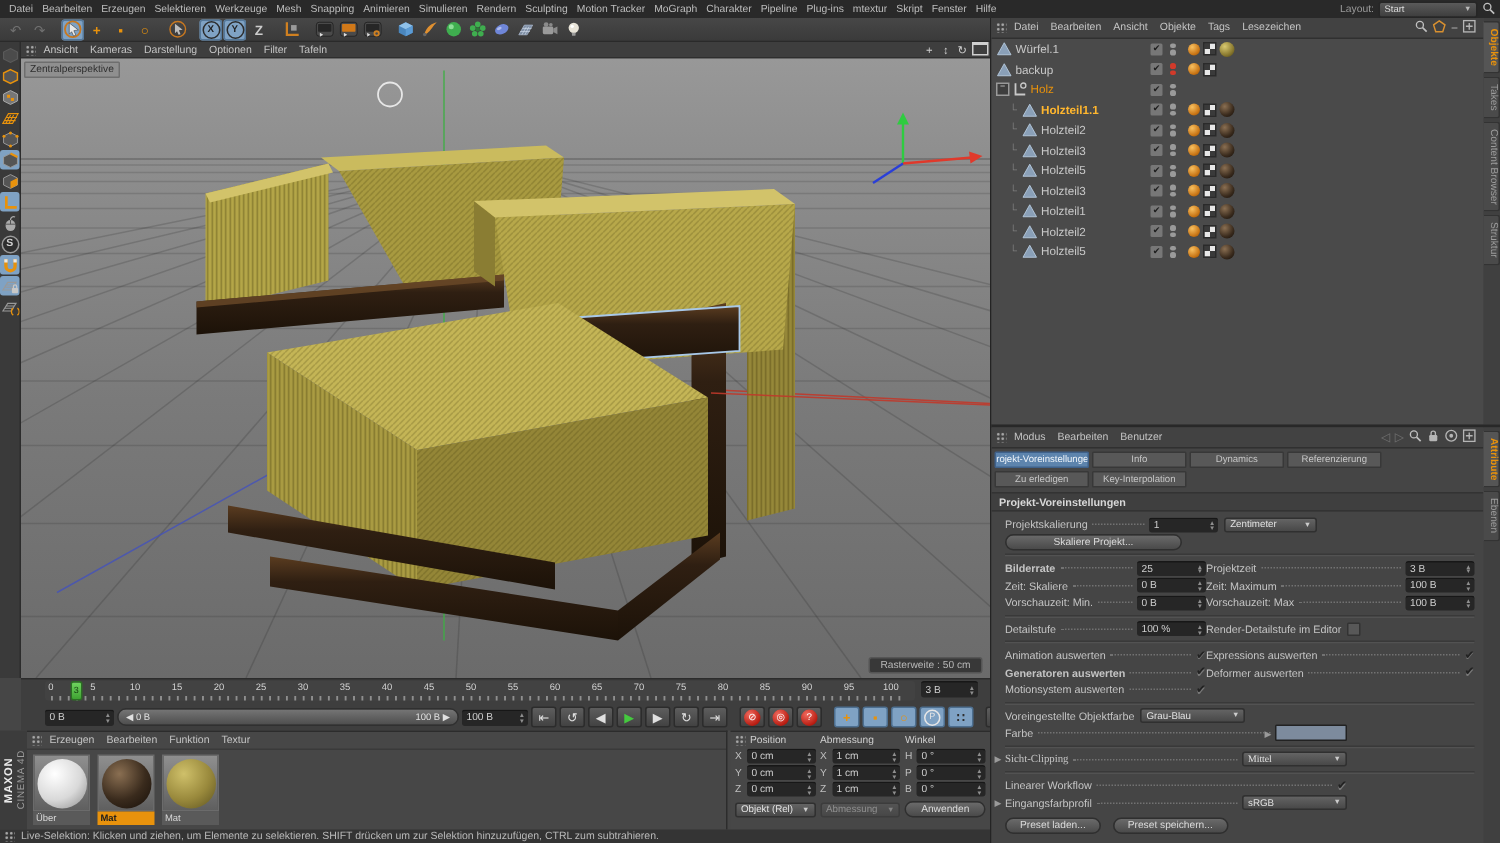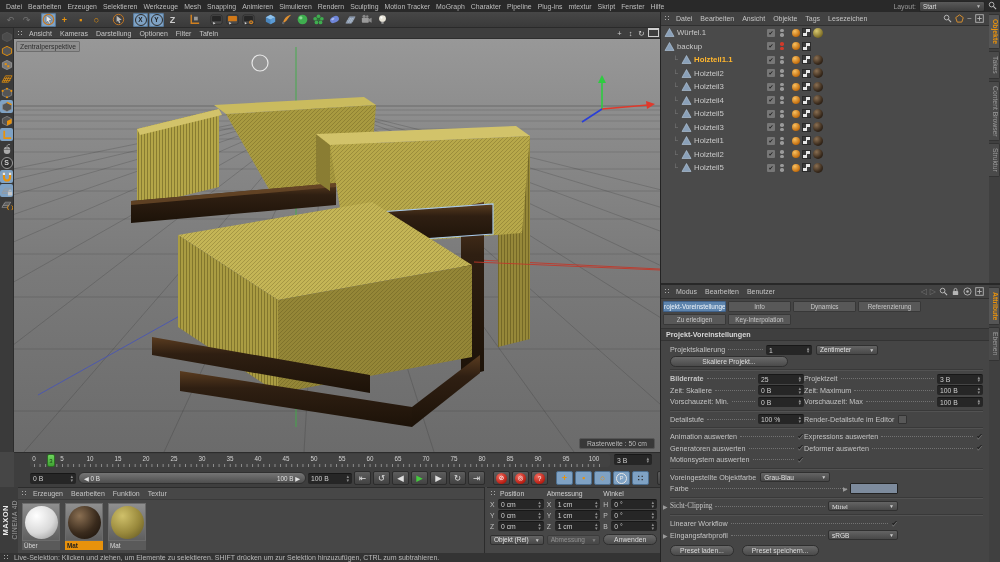--- a/index.html
+++ b/index.html
@@ -835,80 +835,77 @@
             <span class="vdots red">
               <i></i>
               <i></i>
             </span>
             <span class="tags">
               <span class="tag-phong"></span>
               <span class="tag-uvw"></span>
             </span>
           </div>
           <div class="omrow">
-            <span style="width: 12px; flex: 0 0 auto;"></span>
-            <span class="tree">└</span>
+            <span style="width: 3px; flex: 0 0 auto;"></span>
+            <span class="expbox">−</span>
             <span class="oicon"><svg viewBox="0 0 11 11">
-                <path d="M5.5,1.5 L10,9.5 H1 Z" fill="#8aa0b8" stroke="#b8cce0" stroke-width="0.6"></path>
-              </svg></span>
-            <span class="oname sel">Holzteil1.1</span>
+                <path d="M3,1.5 V9 H9.5" fill="none" stroke="#c8c8c8" stroke-width="1.2"></path>
+                <circle cx="8.2" cy="3" r="1.7" fill="none" stroke="#c8c8c8" stroke-width="0.9"></circle>
+              </svg></span>
+            <span class="oname orange">Holz</span>
             <span class="omchk">✔</span>
             <span class="vdots">
               <i></i>
               <i></i>
             </span>
-            <span class="tags">
-              <span class="tag-phong"></span>
-              <span class="tag-uvw"></span>
-              <span class="tag-mat dark"></span>
-            </span>
+            <span class="tags"></span>
           </div>
           <div class="omrow">
             <span style="width: 12px; flex: 0 0 auto;"></span>
             <span class="tree">└</span>
             <span class="oicon"><svg viewBox="0 0 11 11">
                 <path d="M5.5,1.5 L10,9.5 H1 Z" fill="#8aa0b8" stroke="#b8cce0" stroke-width="0.6"></path>
               </svg></span>
-            <span class="oname">Holzteil2</span>
+            <span class="oname sel">Holzteil1.1</span>
             <span class="omchk">✔</span>
             <span class="vdots">
               <i></i>
               <i></i>
             </span>
             <span class="tags">
               <span class="tag-phong"></span>
               <span class="tag-uvw"></span>
               <span class="tag-mat dark"></span>
             </span>
           </div>
           <div class="omrow">
             <span style="width: 12px; flex: 0 0 auto;"></span>
             <span class="tree">└</span>
             <span class="oicon"><svg viewBox="0 0 11 11">
                 <path d="M5.5,1.5 L10,9.5 H1 Z" fill="#8aa0b8" stroke="#b8cce0" stroke-width="0.6"></path>
               </svg></span>
-            <span class="oname">Holzteil3</span>
+            <span class="oname">Holzteil2</span>
             <span class="omchk">✔</span>
             <span class="vdots">
               <i></i>
               <i></i>
             </span>
             <span class="tags">
               <span class="tag-phong"></span>
               <span class="tag-uvw"></span>
               <span class="tag-mat dark"></span>
             </span>
           </div>
           <div class="omrow">
             <span style="width: 12px; flex: 0 0 auto;"></span>
             <span class="tree">└</span>
             <span class="oicon"><svg viewBox="0 0 11 11">
                 <path d="M5.5,1.5 L10,9.5 H1 Z" fill="#8aa0b8" stroke="#b8cce0" stroke-width="0.6"></path>
               </svg></span>
-            <span class="oname">Holzteil4</span>
+            <span class="oname">Holzteil3</span>
             <span class="omchk">✔</span>
             <span class="vdots">
               <i></i>
               <i></i>
             </span>
             <span class="tags">
               <span class="tag-phong"></span>
               <span class="tag-uvw"></span>
               <span class="tag-mat dark"></span>
             </span>
@@ -1170,21 +1167,21 @@
               <span class="ckmark">✔</span>
             </div>
             <div class="cellR">
               <span class="lab" style="min-width: 2px;">Expressions auswerten</span>
               <span class="dots"></span>
               <span class="ckmark">✔</span>
             </div>
           </div>
           <div class="amrow">
             <div class="cellL">
-              <span class="lab" style="min-width: 2px;">Generatoren auswerten</span>
+              <span class="lab" style="min-width: 2px; font-weight: bold;">Generatoren auswerten</span>
               <span class="dots"></span>
               <span class="ckmark">✔</span>
             </div>
             <div class="cellR">
               <span class="lab" style="min-width: 2px;">Deformer auswerten</span>
               <span class="dots"></span>
               <span class="ckmark">✔</span>
             </div>
           </div>
           <div class="amrow">

